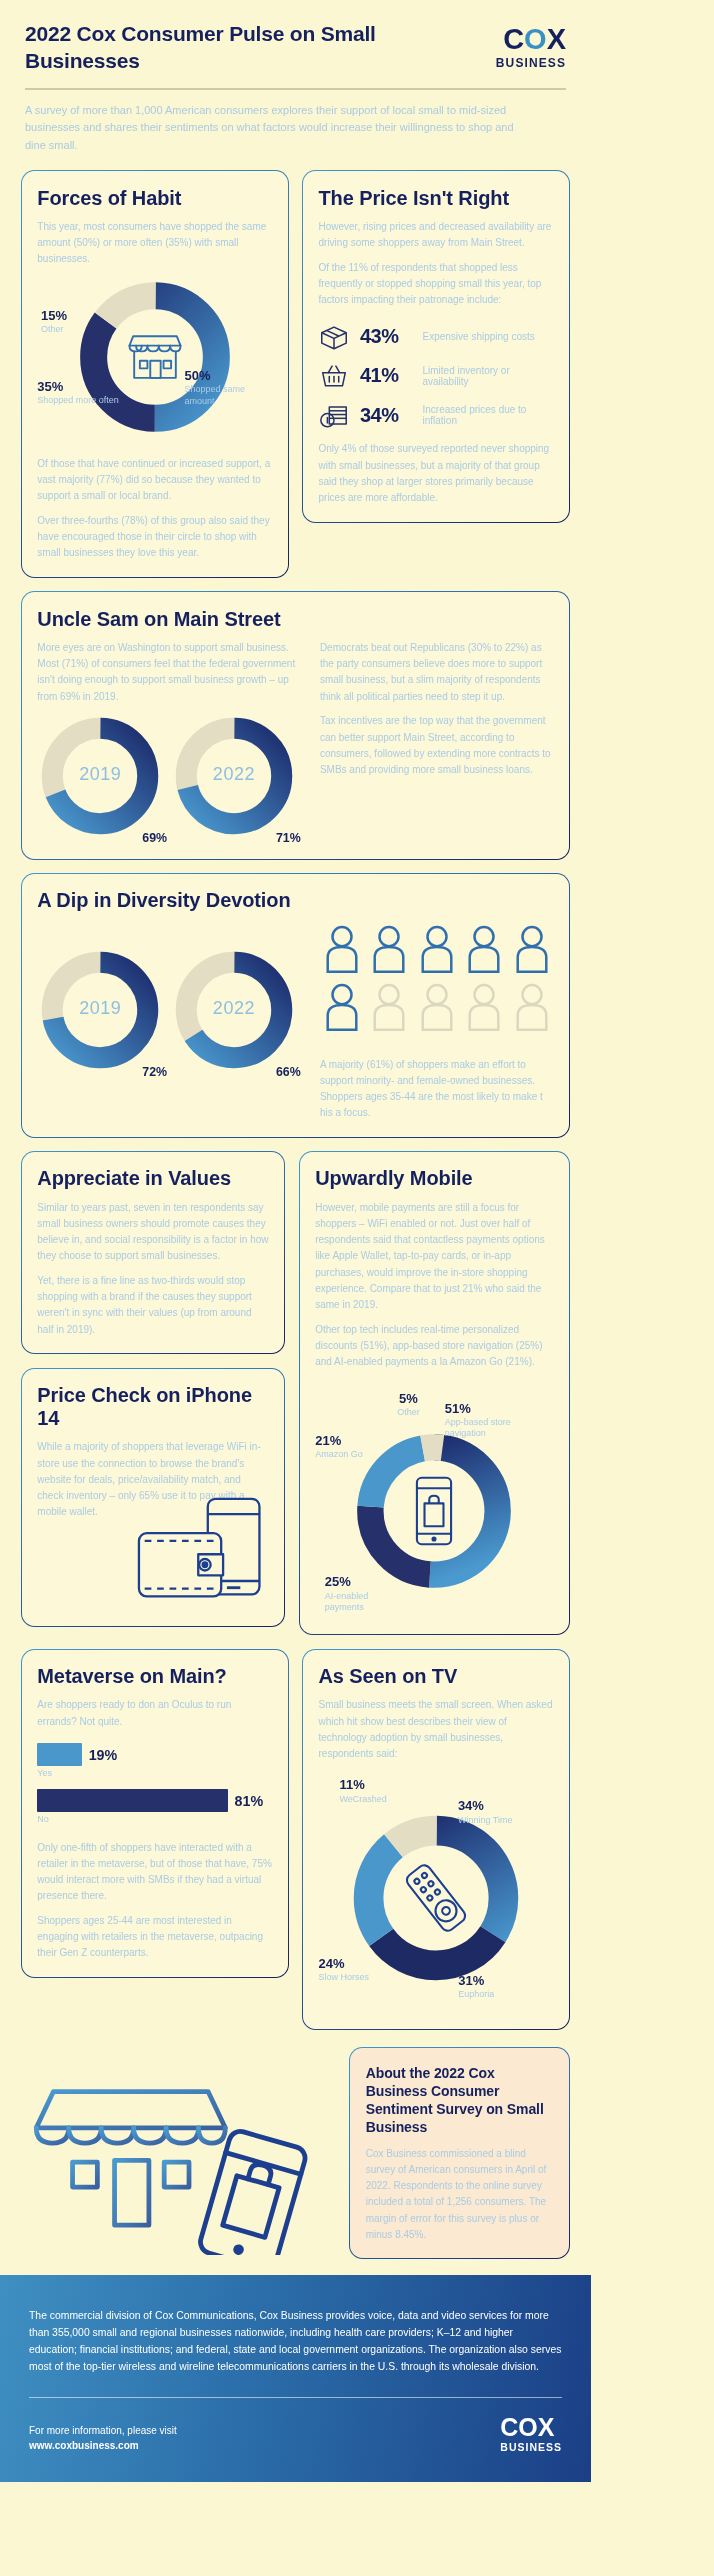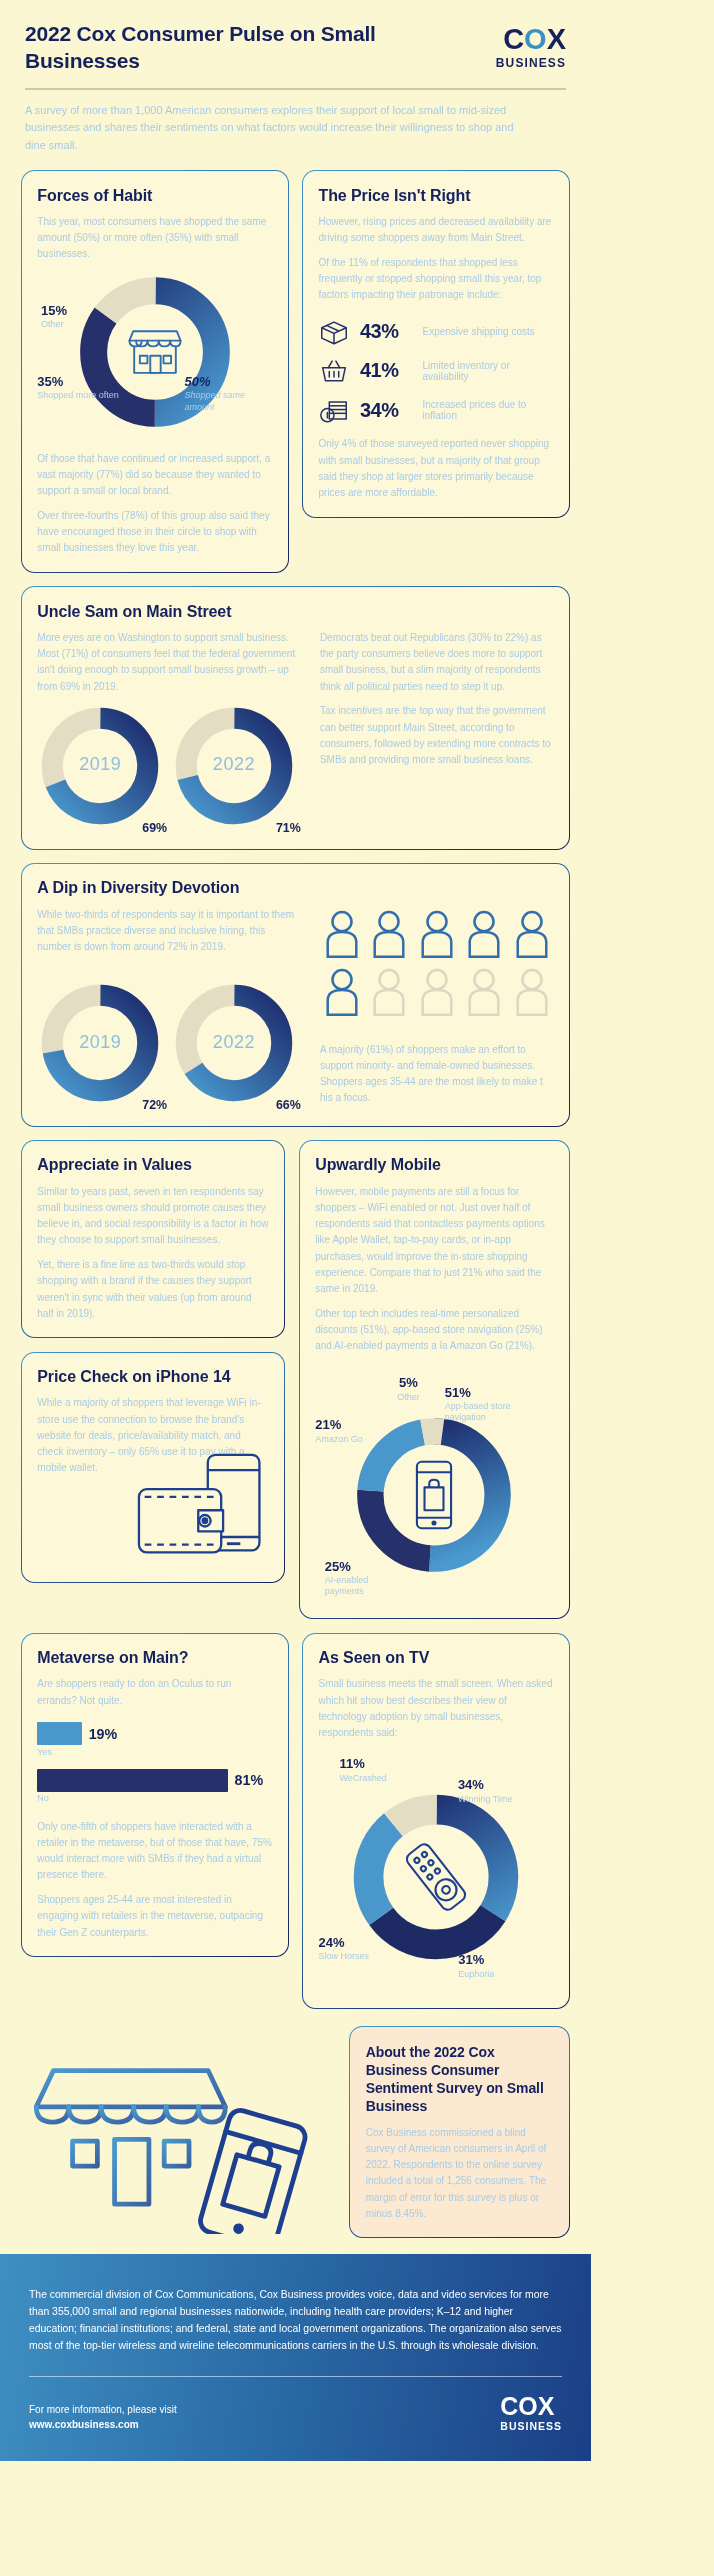--- a/index.html
+++ b/index.html
@@ -54,21 +54,21 @@
       linear-gradient(#fdf8d8,#fdf8d8) padding-box,
       linear-gradient(150deg,#3f97cb 0%,#2f6fae 45%,#16215e 100%) border-box;
     border: 1.9px solid transparent;
   }
   .card.tan {
     background:
       linear-gradient(#fbe9d2,#fbe9d2) padding-box,
       linear-gradient(150deg,#3f97cb 0%,#2f6fae 45%,#16215e 100%) border-box;
   }
   .card h2 {
-    font-size: 16px; font-weight: 700; color:#15215e; margin-bottom: 9.5px; letter-spacing:-0.1px;
+    font-size: 20px; font-weight: 700; color:#15215e; margin-bottom: 9.5px; letter-spacing:-0.1px;
   }
   .card h2.small { font-size: 14px; line-height:1.3; }
   .p {
     font-size: 10px; line-height: 1.62; color:#a9cce5; margin-bottom: 8.6px;
   }
   .p.last { margin-bottom:0; }
 
   
   .donut-wrap { position:relative; display:flex; justify-content:center; margin: 5.7px 0 7.6px; }
   .donut { position:relative; }
@@ -180,21 +180,21 @@
             </div>
           </div>
           <div class="dlabel" style="left:3.8px; top:32px;">
             <span class="num">15%</span>
             <span class="cap">Other</span>
           </div>
           <div class="dlabel" style="left:0px; top:103px; width:88px;">
             <span class="num">35%</span>
             <span class="cap">Shopped more often</span>
           </div>
-          <div class="dlabel" style="right:0px; top:103px; width:88px;font-style:italic;">
+          <div class="dlabel" style="right:0px; top:92px; width:88px;">
             <span class="num">50%</span>
             <span class="cap">Shopped same amount</span>
           </div>
         </div>
 
         <div class="p">Of those that have continued or increased support, a vast majority (77%) did so because they wanted to support a small or local brand.</div>
         <div class="p last">Over three-fourths (78%) of this group also said they have encouraged those in their circle to shop with small businesses they love this year.</div>
       </div>
 
       <div class="card" style="width:332px;">
@@ -286,21 +286,20 @@
           <div class="p">Democrats beat out Republicans (30% to 22%) as the party consumers believe does more to support small business, but a slim majority of respondents think all political parties need to step it up.</div>
           <div class="p last">Tax incentives are the top way that the government can better support Main Street, according to consumers, followed by extending more contracts to SMBs and providing more small business loans.</div>
         </div>
       </div>
     </div>
 
     <div class="card" style="margin-top:13.4px;">
       <h2>A Dip in Diversity Devotion</h2>
       <div class="row" style="gap:23px;">
         <div style="flex:1;">
-          <div class="p">While two-thirds of respondents say it is important to them that SMBs practice diverse and inclusive hiring, this number is down from around 72% in 2019.</div>
           <div class="yearduo" style="margin-top:25px;">
             <div class="yeardonut">
               <svg width="126" height="126" viewBox="0 0 42 42">
                 <circle cx="21" cy="21" r="15.91" fill="none" stroke="#e3ddc4" stroke-width="7"></circle>
                 <circle cx="21" cy="21" r="15.91" fill="none" stroke="url(#g2)" stroke-width="7" stroke-dasharray="72 28" stroke-dashoffset="25"></circle>
               </svg>
               <div class="yr">2019</div>
               <div class="pc">72%</div>
             </div>
             <div class="yeardonut">

